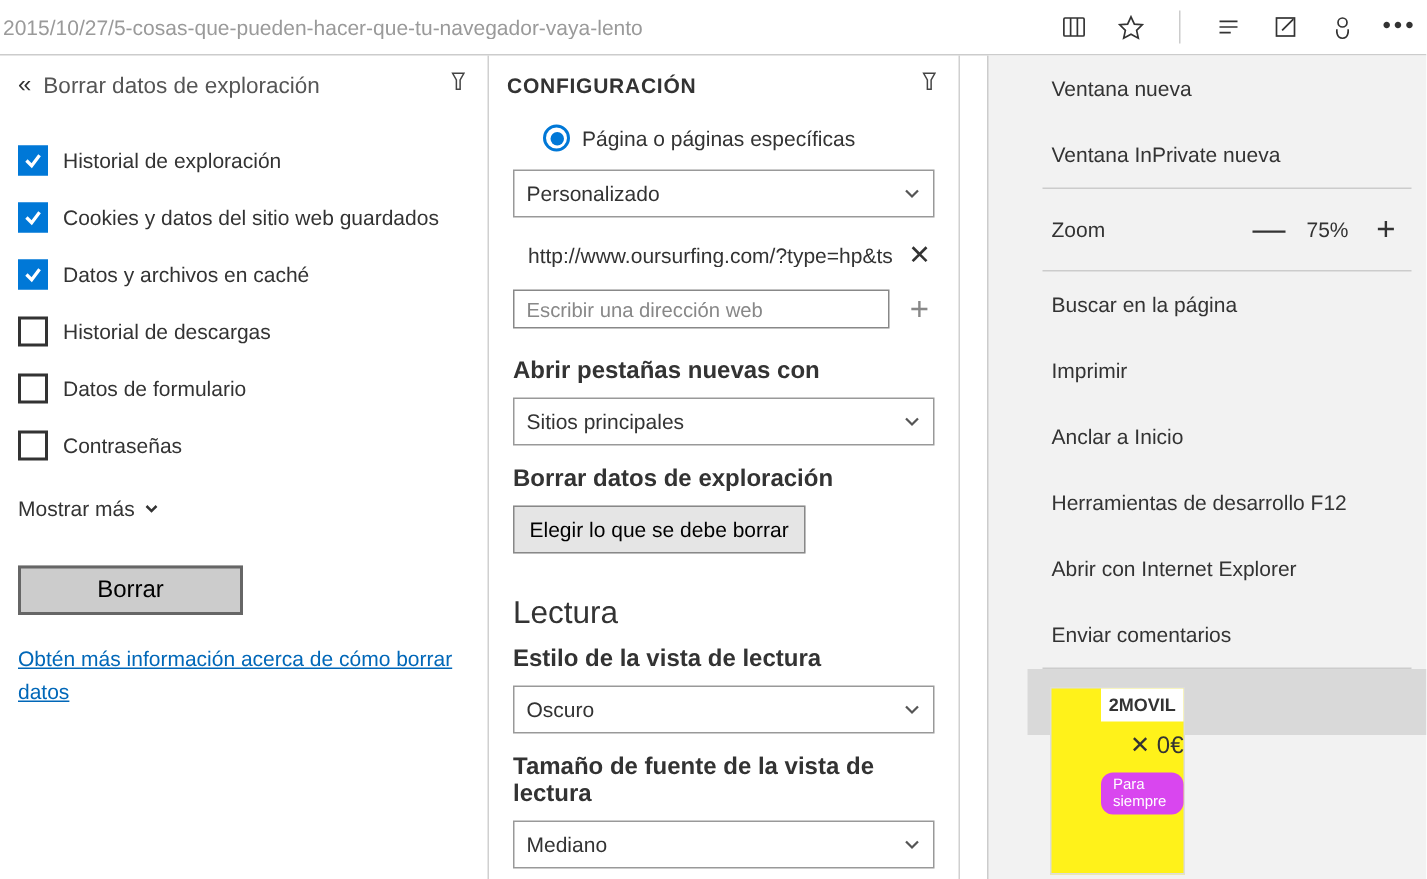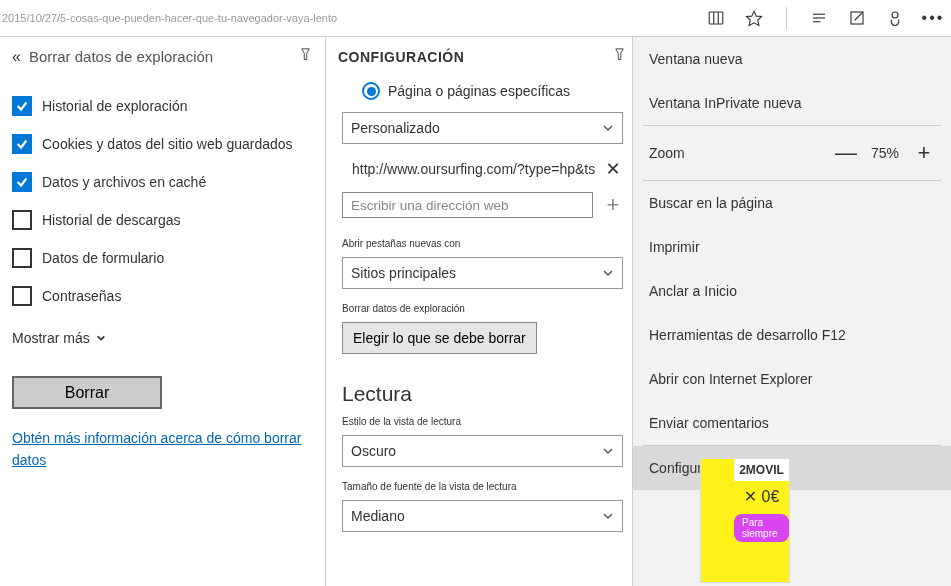--- a/index.html
+++ b/index.html
@@ -1,20 +1,20 @@
 <!DOCTYPE html>
 <html><head>
 <meta charset="utf-8">
 <style>
 * { box-sizing: border-box; margin: 0; padding: 0; font-family: "Segoe UI", Arial, sans-serif; }
 body { width: 951px; height: 586px; overflow: hidden; background: #fff; position: relative; }
 
 
 .topbar { height: 37px; display: flex; align-items: center; border-bottom: 1px solid #ccc; }
-.url { color: #9a9a9a; font-size: 11px; padding-left: 2px; white-space: nowrap; overflow: hidden; }
+.url { color: #9a9a9a; font-size: 14px; padding-left: 2px; white-space: nowrap; overflow: hidden; }
 .top-right { margin-left: auto; display: flex; align-items: center; padding-right: 8px; gap: 18px; }
 .top-icon { width: 20px; height: 20px; display: flex; align-items: center; justify-content: center; color: #333; }
 .top-icon svg { width: 18px; height: 18px; stroke: #333; fill: none; stroke-width: 1.5; }
 .divider-v { width: 1px; height: 22px; background: #ccc; margin: 0 4px; }
 
 
 .main { display: flex; height: calc(586px - 37px); position: relative; }
 
 
 .left { width: 326px; border-right: 1px solid #d0d0d0; display: flex; flex-direction: column; }
@@ -50,37 +50,37 @@
 .select-box svg { width: 12px; height: 12px; stroke: #555; fill: none; stroke-width: 1.5; }
 
 .url-row { display: flex; align-items: center; margin-bottom: 12px; }
 .url-text { font-size: 14px; color: #333; flex: 1; white-space: nowrap; overflow: hidden; padding-left: 10px; }
 .x-btn { font-size: 18px; color: #333; width: 20px; text-align: center; }
 
 .input-row { display: flex; align-items: center; gap: 10px; margin-bottom: 20px; }
 .input-box { border: 1px solid #888; height: 26px; flex: 1; display: flex; align-items: center; padding: 0 8px; font-size: 13.5px; color: #888; }
 .plus-btn { font-size: 22px; color: #888; width: 20px; text-align: center; line-height: 16px; }
 
-.field-label { font-size: 10px; color: #333; margin: 4px 0 8px 0; }
+.field-label { font-size: 16px; color: #333; margin: 4px 0 8px 0; font-weight: bold; }
 .small-btn { border: 1px solid #888; background: #e5e5e5; height: 32px; padding: 0 10px; font-size: 14px; display: inline-flex; align-items: center; margin-bottom: 22px; }
 
 .section-h { font-size: 21px; color: #333; margin: 6px 0 10px 0; }
 
 
-.menu { position: absolute; top: 0; right: 0; width: 319px; background: #f2f2f2; border-left: 1px solid #ccc; height: 100%; display: flex; flex-direction: column; }
+.menu { position: absolute; top: 0; right: 0; width: 293px; background: #f2f2f2; border-left: 1px solid #ccc; height: 100%; display: flex; flex-direction: column; padding-left: 26px; }
 .menu-item { padding: 14px 16px; font-size: 14px; color: #333; }
 .menu-divider { border-top: 1px solid #ccc; margin: 0 10px; }
 .menu-item.highlight { background: #d9d9d9; }
 .zoom-row { display: flex; align-items: center; padding: 14px 16px; }
 .zoom-label { flex: 1; font-size: 14px; color: #333; }
 .zoom-btn { font-size: 22px; font-weight: 300; color: #333; width: 22px; text-align: center; cursor: pointer; }
 .zoom-val { font-size: 14px; color: #333; margin: 0 14px; }
 
 
-.ad { position: absolute; left: 700px; top: 458px; width: 90px; height: 125px; background: #fff21a; border: 1px solid #ddd; display:flex; flex-direction:column; align-items:center;padding-left:33px;}
+.ad { position: absolute; left: 700px; top: 458px; width: 90px; height: 125px; background: #fff21a; border: 1px solid #ddd; display:flex; flex-direction:column; align-items:flex-end;padding-left:33px;}
 .ad .top { background:#fff; width:100%; text-align:center; font-size:12px; font-weight:600; padding:4px 0; color:#333;}
 .ad .mid { font-size:16px; margin-top:6px; color:#333;}
 .ad .red { background:#d946ef; color:#fff; font-size:10px; padding:3px 8px; border-radius:8px; margin-top:8px;}
 </style>
 </head>
 <body>
 
 <div class="topbar">
   <div class="url">2015/10/27/5-cosas-que-pueden-hacer-que-tu-navegador-vaya-lento</div>
   <div class="top-right">

